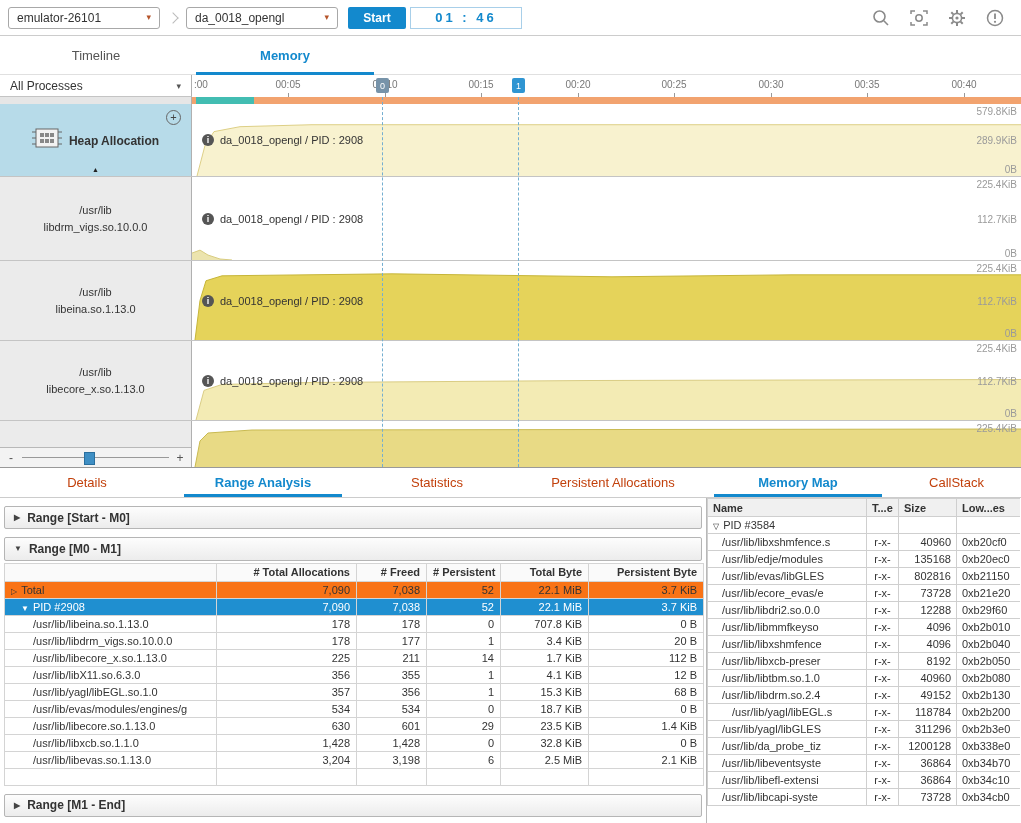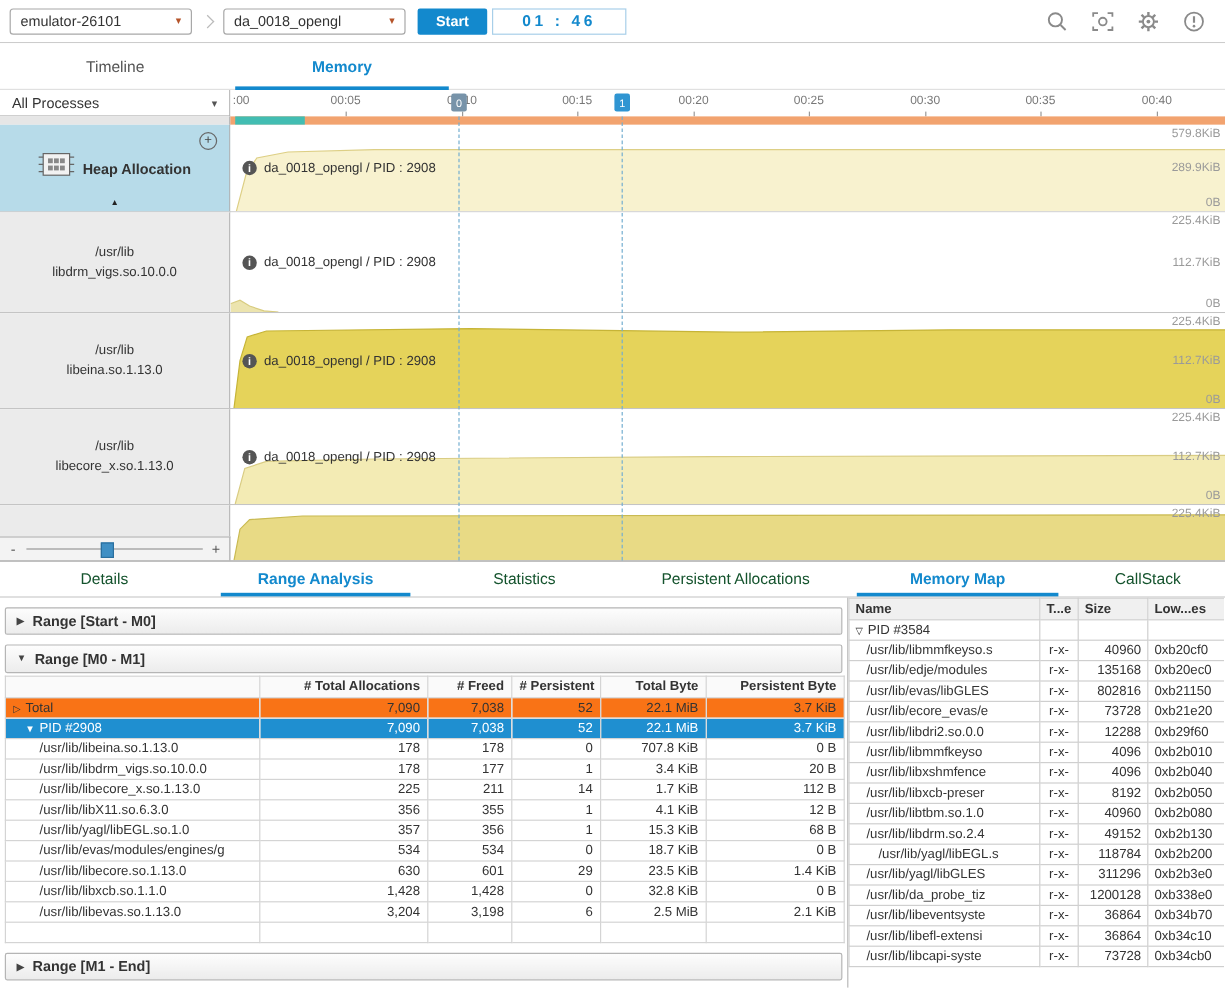--- a/index.html
+++ b/index.html
@@ -64,21 +64,21 @@
 
   #zoom-slider{position:absolute;left:0;top:372px;width:192px;height:20px;box-sizing:border-box;background:#f3f3f3;
                border-top:1px solid #b8b8b8;border-right:1px solid #b0b0b0;display:flex;align-items:center;padding:0 6px;}
   .sl-track{flex:1;height:1px;background:#999;margin:0 6px;position:relative;}
   .sl-thumb{position:absolute;left:42%;top:-5px;width:9px;height:11px;background:#3f8fc4;border:1px solid #2a6f9e;}
   .sl-btn{font-size:12px;color:#555;width:10px;text-align:center;}
 
   
   #bottom{position:absolute;left:0;top:467px;width:1021px;height:356px;border-top:1px solid #999;box-sizing:border-box;background:#fff;}
   #btabs{display:flex;height:30px;border-bottom:1px solid #ccc;box-sizing:border-box;}
-  .btab{position:relative;display:flex;align-items:center;justify-content:center;font-size:13px;color:#14532d;}
+  .btab{position:relative;display:flex;align-items:center;justify-content:center;font-size:13px;color:#c2410c;}
   .btab.sel{color:#1389cd;font-weight:bold;}
   .btab-underline{position:absolute;left:10px;right:10px;bottom:0;height:3px;background:#1389cd;}
 
   #panes{display:flex;height:325px;}
   #left-pane{width:707px;box-sizing:border-box;border-right:1px solid #b8b8b8;display:flex;flex-direction:column;}
   #right-pane{width:313px;overflow:hidden;}
 
   .range-bar{height:24px;box-sizing:border-box;margin:8px 4px 0 4px;border:1px solid #b5b5b5;border-radius:2px;
              background:linear-gradient(#fdfdfd,#ececec);display:flex;align-items:center;gap:7px;padding:0 9px;
              font-size:12px;font-weight:bold;color:#333;}
@@ -509,21 +509,21 @@
           <th>Size</th>
           <th>Low...es</th>
         </tr>
         <tr>
           <td class="mm-name"><span class="row-tri">▽</span><span>PID #3584</span></td>
           <td></td>
               <td></td>
               <td></td>
         </tr>
         <tr>
-              <td class="mm-name" style="padding-left:14px;">/usr/lib/libmmfkeyso.s</td>
+              <td class="mm-name" style="padding-left:14px;">/usr/lib/libxshmfence.s</td>
               <td class="mm-type">r-x-</td>
               <td class="mm-size">40960</td>
               <td class="mm-addr">0xb20cf0</td>
             </tr>
         <tr>
               <td class="mm-name" style="padding-left:14px;">/usr/lib/edje/modules</td>
               <td class="mm-type">r-x-</td>
               <td class="mm-size">135168</td>
               <td class="mm-addr">0xb20ec0</td>
             </tr>

